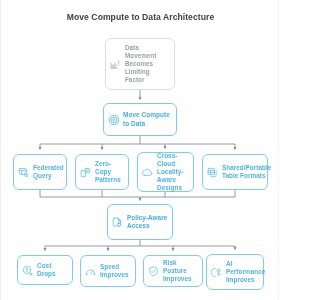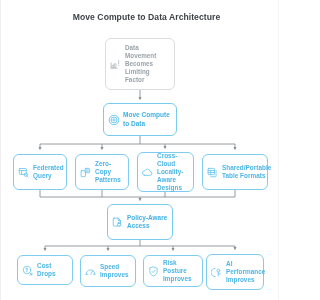--- a/index.html
+++ b/index.html
@@ -25,21 +25,20 @@
   #diagram-title {
     position: absolute;
     left: 0;
     top: 12px;
     width: 279px;
     text-align: center;
     font-size: 8.6px;
     font-weight: bold;
     color: #3c4348;
     letter-spacing: 0.05px;
-    margin-left: 6px;
   }
   
   #connectors {
     position: absolute;
     left: 0;
     top: 0;
     width: 279px;
     height: 300px;
     pointer-events: none;
   }

